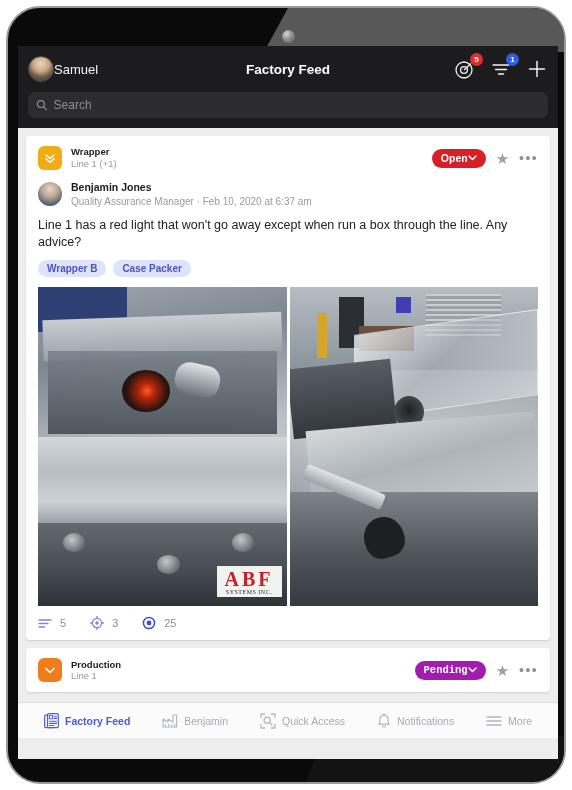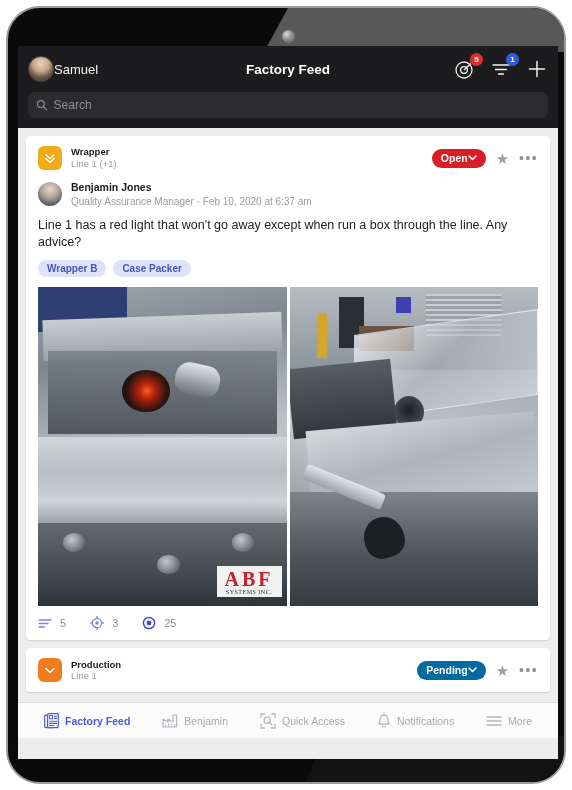--- a/index.html
+++ b/index.html
@@ -154,21 +154,21 @@
   .cat-text { margin-left: 9px; line-height: 1.25; }
   .cat-title { font-size: 9.5px; font-weight: 700; color: #1b1b1b; }
   .cat-sub { font-size: 9.5px; color: #9b9b9b; }
   .card-head-right { margin-left: auto; display: flex; align-items: center; gap: 10px; }
   .status-pill {
     display: flex; align-items: center; 
     height: 19px; padding: 0 9px; border-radius: 10px;
     color: #fff; font-size: 10.5px; font-weight: 600;
   }
   .status-pill.open { background: #d81f26; }
-  .status-pill.pending { background: #0369a1; }
+  .status-pill.pending { background: #a21caf; font-family: Liberation Mono, monospace; }
   .star { color: #9aa0ab; font-size: 15px; line-height: 1; }
   .dots { color: #8a8f98; font-size: 14px; letter-spacing: 1.4px; line-height: 1; }
 
   .author-row { display: flex; align-items: center; margin-top: 11px; }
   #author-avatar {
     width: 24px; height: 24px; border-radius: 50%; flex: none;
     background: radial-gradient(circle at 50% 30%, #e4d7cb 0%, #b9a493 40%, #5d6b78 70%, #2c3742 100%);
   }
   .author-text { margin-left: 9px; line-height: 1.3; }
   .author-name { font-size: 10.5px; font-weight: 700; color: #1b1b1b; }

